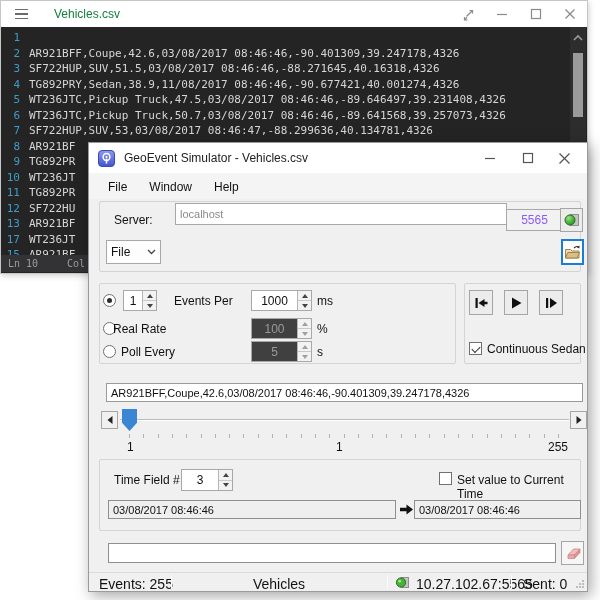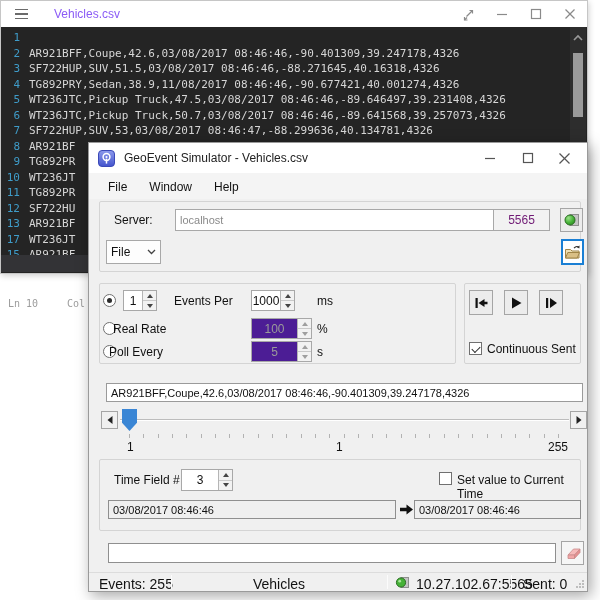--- a/index.html
+++ b/index.html
@@ -2,33 +2,33 @@
 <html><head>
 <meta charset="utf-8">
 <style>
   * { margin:0; padding:0; box-sizing:border-box; }
   html,body { width:600px; height:600px; background:#ffffff; font-family:"Liberation Sans",sans-serif; overflow:hidden; }
   .abs { position:absolute; }
 
   
   .editor-win { position:absolute; left:0; top:0; width:588px; height:274px; background:#242424; border:1px solid #c6c6c6; box-shadow:1px 2px 6px rgba(0,0,0,.18); }
   .ed-titlebar { position:absolute; left:0; top:0; width:100%; height:26px; background:#ffffff; display:flex; align-items:center; }
-  .ed-title { font-size:12px; color:#8b5cf6; margin-left:26px; }
+  .ed-title { font-size:12px; color:#15803d; margin-left:26px; }
   .ed-burger { margin-left:14px; display:flex; flex-direction:column; gap:3px; }
   .ed-burger i { display:block; width:13px; height:1.5px; background:#6b6b6b; }
   .ed-ctrls { position:absolute; right:0; top:0; height:26px; display:flex; align-items:center; }
   .ed-ctrl { width:34px; height:26px; display:flex; align-items:center; justify-content:center; }
   .ed-content { position:absolute; left:0; top:26px; width:570px; height:229px; overflow:hidden; font-family:"DejaVu Sans Mono",monospace; font-size:11px; line-height:15.5px; padding-top:3px; }
   .eline { display:flex; white-space:pre; }
   .lnum { width:28px; text-align:right; padding-right:9px; color:#3f9cc9; flex:none; }
   .ltext { color:#d6d6d6; }
   .ed-scroll { position:absolute; right:1px; top:26px; width:16px; height:229px; background:#2d2d2d; }
   .ed-scroll-thumb { position:absolute; left:3px; top:26px; width:10px; height:64px; background:#9a9a9a; }
   .ed-status { position:absolute; left:0; bottom:1px; width:100%; height:17px; background:#333336; font-family:"DejaVu Sans Mono",monospace; font-size:10px; color:#9c9c9c; }
-  .ed-status span { position:absolute; top:3px;margin-top:40px; }
+  .ed-status span { position:absolute; top:3px; }
 
   
   .sim-win { position:absolute; left:88px; top:142px; width:500px; height:450px; background:#f0f0f0; border:1px solid #9a9a9a; box-shadow:3px 4px 14px rgba(0,0,0,.35); }
   .sim-titlebar { position:absolute; left:0; top:0; width:100%; height:30px; background:#ffffff; display:flex; align-items:center; }
   .sim-icon { margin-left:9px; width:17px; height:17px; }
   .sim-title { font-size:12px; color:#222; margin-left:9px; }
   .sim-ctrl { position:absolute; top:0; width:30px; height:30px; display:flex; align-items:center; justify-content:center; }
   .sim-menubar { position:absolute; left:0; top:30px; width:100%; height:26px; background:#f4f4f4; display:flex; align-items:flex-end; padding-left:8px; }
   .menu-item { font-size:12px; color:#111; padding:5px 11px; }
 
@@ -40,21 +40,21 @@
   .tfield.dim  { background:#efefef; }
 
   
   .spin { position:absolute; display:flex; background:#fff; border:1px solid #a8a8a8; }
   .spin-val { flex:1; font-size:12px; color:#111; display:flex; align-items:center; justify-content:center; }
   .spin-ud { width:14px; border-left:1px solid #b5b5b5; display:flex; flex-direction:column; }
   .spin-b { flex:1; background:#f2f2f2; display:flex; align-items:center; justify-content:center; }
   .spin-b + .spin-b { border-top:1px solid #c9c9c9; }
   .tri-up { width:0; height:0; border-left:3px solid transparent; border-right:3px solid transparent; border-bottom:4px solid #444; }
   .tri-dn { width:0; height:0; border-left:3px solid transparent; border-right:3px solid transparent; border-top:4px solid #444; }
-  .spin.dis { background:#4c1d95; }
+  .spin.dis { background:#404040; }
   .spin.dis .spin-val { color:#9a9a9a; }
   .spin.dis .tri-up { border-bottom-color:#9f9f9f; }
   .spin.dis .tri-dn { border-top-color:#9f9f9f; }
 
   
   .radio { position:absolute; width:13px; height:13px; border:1px solid #707070; border-radius:50%; background:#fff; }
   .radio.sel::after { content:""; position:absolute; left:3px; top:3px; width:5px; height:5px; border-radius:50%; background:#2b2b2b; }
   .cbx { position:absolute; width:13px; height:13px; border:1px solid #707070; background:#fff; }
   .cbx.checked::after { content:""; position:absolute; left:2px; top:2.5px; width:7px; height:4px; border-left:1.7px solid #2a2a2a; border-bottom:1.7px solid #2a2a2a; transform:rotate(-45deg); }
 
@@ -183,22 +183,22 @@
   </div>
 
   <div class="sim-menubar">
     <span class="menu-item">File</span>
     <span class="menu-item">Window</span>
     <span class="menu-item">Help</span>
   </div>
 
   <div class="gbox" style="left:10px;top:58px;width:482px;height:71px"></div>
   <span class="lbl" style="left:25px;top:70px">Server:</span>
-  <div class="tfield" style="left:86px;top:66px;width:332px;height:22px;color:#8a8a8a">localhost</div>
-  <div class="tfield gray" style="left:404px;top:66px;width:57px;height:22px;justify-content:center;font-size:12px;color:#701a75">5565</div>
+  <div class="tfield" style="left:86px;top:60px;width:332px;height:22px;color:#8a8a8a">localhost</div>
+  <div class="tfield gray" style="left:417px;top:66px;width:57px;height:22px;justify-content:center;font-size:12px;color:#8b5cf6">5565</div>
   <div class="pushbtn" style="left:471px;top:65px;width:23px;height:24px">
     <svg width="17" height="16" viewBox="0 0 17 16">
       <defs>
           <radialGradient id="gb" cx="0.35" cy="0.3" r="0.8">
             <stop offset="0" stop-color="#9be08a"></stop>
             <stop offset="0.6" stop-color="#46b237"></stop>
             <stop offset="1" stop-color="#2d8a22"></stop>
           </radialGradient>
         </defs>
       <rect x="7" y="2.5" width="8.5" height="11" fill="#c4c4c4" stroke="#8f8f8f"></rect>
@@ -228,21 +228,21 @@
     <div class="spin-ud">
         <div class="spin-b">
           <i class="tri-up"></i>
         </div>
         <div class="spin-b">
           <i class="tri-dn"></i>
         </div>
       </div>
   </div>
   <span class="lbl" style="left:85px;top:151px">Events Per</span>
-  <div class="spin" style="left:162px;top:147px;width:44px;height:21px">
+  <div class="spin" style="left:162px;top:147px;width:61px;height:21px">
     <div class="spin-val">1000</div>
     <div class="spin-ud">
         <div class="spin-b">
           <i class="tri-up"></i>
         </div>
         <div class="spin-b">
           <i class="tri-dn"></i>
         </div>
       </div>
   </div>
@@ -257,21 +257,21 @@
           <i class="tri-up"></i>
         </div>
         <div class="spin-b">
           <i class="tri-dn"></i>
         </div>
       </div>
   </div>
   <span class="lbl" style="left:228px;top:179px">%</span>
 
   <span class="radio" style="left:14px;top:202px"></span>
-  <span class="lbl" style="left:20px;top:202px">Poll Every</span>
+  <span class="lbl" style="left:32px;top:202px">Poll Every</span>
   <div class="spin dis" style="left:162px;top:198px;width:61px;height:21px">
     <div class="spin-val">5</div>
     <div class="spin-ud">
         <div class="spin-b">
           <i class="tri-up"></i>
         </div>
         <div class="spin-b">
           <i class="tri-dn"></i>
         </div>
       </div>
@@ -290,21 +290,21 @@
         <path d="M2 1.5 L11.5 7 L2 12.5 Z" fill="#111"></path>
       </svg>
   </div>
   <div class="pushbtn" style="left:450px;top:147px;width:24px;height:25px">
     <svg width="14" height="14" viewBox="0 0 14 14">
       <rect x="2" y="2" width="2.2" height="10" fill="#111"></rect>
       <path d="M6 2 L13 7 L6 12 Z" fill="#111"></path>
     </svg>
   </div>
   <span class="cbx checked" style="left:380px;top:199px"></span>
-  <span class="lbl" style="left:398px;top:199px">Continuous Sent</span>
+  <span class="lbl" style="left:398px;top:199px">Continuous Sedan</span>
 
   <div class="tfield" style="left:17px;top:240px;width:477px;height:19px;border-color:#9a9a9a">AR921BFF,Coupe,42.6,03/08/2017 08:46:46,-90.401309,39.247178,4326</div>
 
   <div class="sl-btn" style="left:12px;top:268px">
     <svg width="8" height="10" viewBox="0 0 8 10">
         <path d="M6.5 1 L1.5 5 L6.5 9 Z" fill="#222"></path>
       </svg>
   </div>
   <div class="sl-btn" style="left:481px;top:268px">
     <svg width="8" height="10" viewBox="0 0 8 10">

